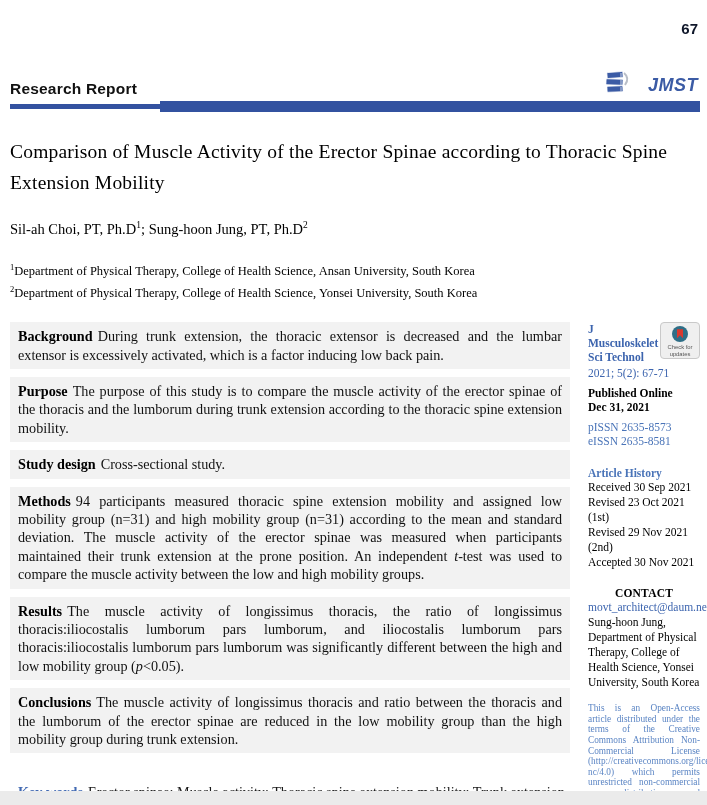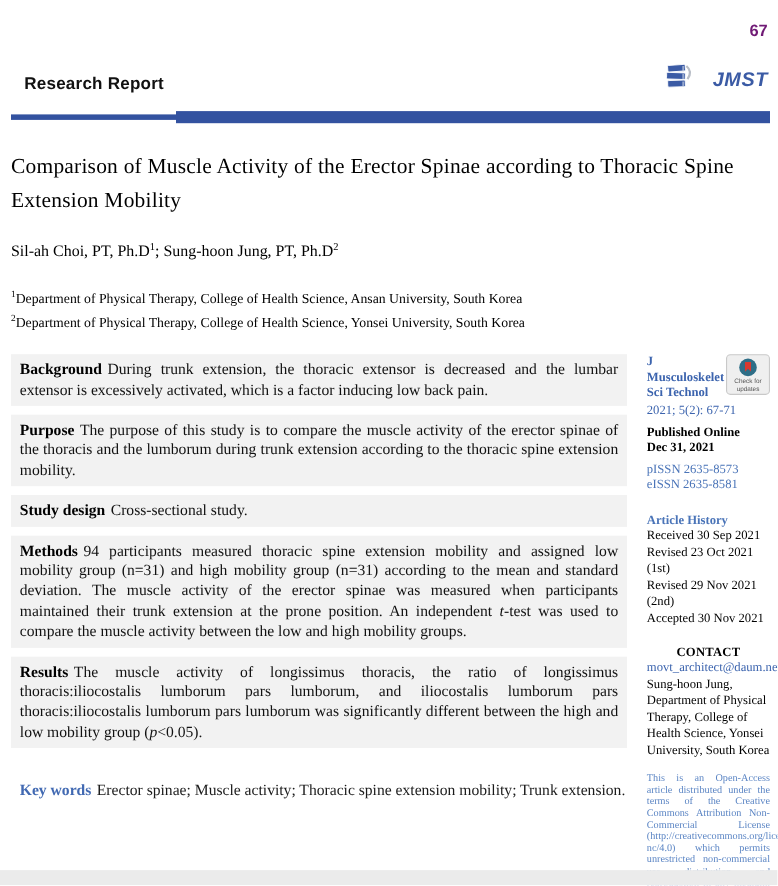--- a/index.html
+++ b/index.html
@@ -4,23 +4,23 @@
 <style>
   html,body{margin:0;padding:0;background:#fff;}
   .page{
     position:relative;width:707px;height:805px;background:#ffffff;overflow:hidden;
     font-family:"Liberation Serif","DejaVu Serif",serif;color:#1a1a1a;
   }
   
   .page-number{
     position:absolute;top:20px;right:9px;
     font-family:"Liberation Sans","DejaVu Sans",sans-serif;
-    font-size:15px;font-weight:bold;color:#701a75;
+    font-size:15px;font-weight:bold;color:#0f172a;
   }
-  .header-row{position:absolute;top:60px;left:10px;right:7px;height:28px;margin-left:12px;}
+  .header-row{position:absolute;top:72px;left:10px;right:7px;height:28px;}
   .section-label{
     position:absolute;left:0;bottom:2px;
     font-family:"Liberation Sans","DejaVu Sans",sans-serif;
     font-size:15.5px;font-weight:bold;color:#111;letter-spacing:.2px;
   }
   .logo{position:absolute;right:2px;bottom:0;display:flex;align-items:center;gap:16px;text-align:center;}
   .logo-text{
     font-family:"Liberation Sans","DejaVu Sans",sans-serif;
     font-size:18px;font-weight:bold;font-style:italic;color:#3b5ba5;letter-spacing:.5px;
   }
@@ -135,20 +135,21 @@
         <div class="abs-box"><span class="sec-label">Background</span><span>During trunk extension, the thoracic extensor is decreased and the lumbar extensor is excessively activated, which is a factor inducing low back pain.</span></div>
 
         <div class="abs-box"><span class="sec-label">Purpose</span><span>The purpose of this study is to compare the muscle activity of the erector spinae of the thoracis and the lumborum during trunk extension according to the thoracic spine extension mobility.</span></div>
 
         <div class="abs-box"><span class="sec-label">Study design</span><span>Cross-sectional study.</span></div>
 
         <div class="abs-box"><span class="sec-label">Methods</span><span>94 participants measured thoracic spine extension mobility and assigned low mobility group (n=31) and high mobility group (n=31) according to the mean and standard deviation. The muscle activity of the erector spinae was measured when participants maintained their trunk extension at the prone position. An independent </span><span class="it">t</span><span>-test was used to compare the muscle activity between the low and high mobility groups.</span></div>
 
         <div class="abs-box"><span class="sec-label">Results</span><span>The muscle activity of longissimus thoracis, the ratio of longissimus thoracis:iliocostalis lumborum pars lumborum, and iliocostalis lumborum pars thoracis:iliocostalis lumborum pars lumborum was significantly different between the high and low mobility group (</span><span class="it">p</span><span>&lt;0.05).</span></div>
 
+        <div class="abs-box"><span class="sec-label">Conclusions</span><span>The muscle activity of longissimus thoracis and ratio between the thoracis and the lumborum of the erector spinae are reduced in the low mobility group than the high mobility group during trunk extension.</span></div>
 
         <div class="keywords"><span class="kw-label">Key words</span><span>Erector spinae; Muscle activity; Thoracic spine extension mobility; Trunk extension.</span></div>
       </div>
 
       <div class="side-col">
         <div class="badge">
           <div class="badge-circle">
             <div class="badge-ribbon"></div>
           </div>
           <div class="badge-text">Check for updates</div>

